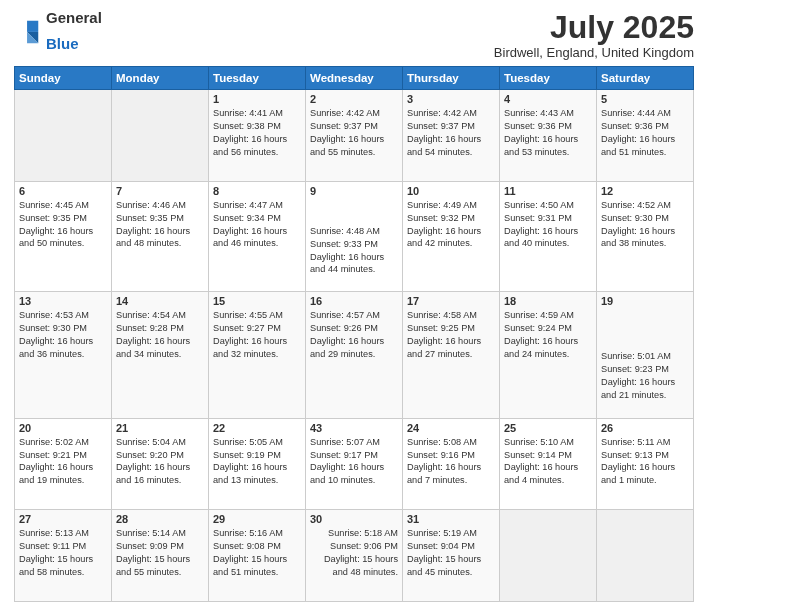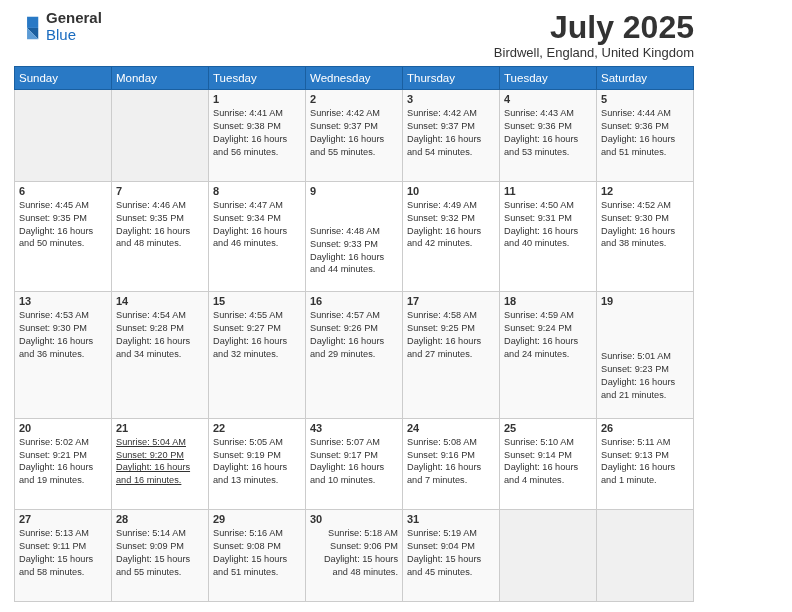--- a/index.html
+++ b/index.html
@@ -33,22 +33,23 @@
       flex-direction: column;
       line-height: 1.1;
     }
     .logo-general {
       font-size: 15px;
       font-weight: bold;
       color: #333;
     }
     .logo-blue {
       font-size: 15px;
-      font-weight: normal;
+      font-weight: bold;
       color: #1a6bbf;
+      margin-top: 9px;
     }
     .logo-icon {
       width: 28px;
       height: 28px;
     }
     .title-block {
       text-align: right;
     }
     .month-year {
       font-size: 32px;
@@ -64,21 +65,21 @@
       flex: 1;
       border: 1px solid #ccc;
       border-collapse: collapse;
       width: 100%;
       table-layout: fixed;
     }
     .calendar th {
       background: #2979c5;
       color: #fff;
       font-size: 11.5px;
-      font-weight: normal;
+      font-weight: bold;
       padding: 5px 4px;
       border: 1px solid #1a5fa0;
       text-align: left;
     }
     .calendar td {
       border: 1px solid #ccc;
       vertical-align: top;
       padding: 3px 4px;
       font-size: 9.5px;
       color: #333;
@@ -269,21 +270,21 @@
         </tr>
         <tr>
           <td>
             <span class="day-num">20</span>
             <div class="cell-text" style="white-space: pre-line;">Sunrise: 5:02 AM
 Sunset: 9:21 PM
 Daylight: 16 hours and 19 minutes.</div>
           </td>
           <td>
             <span class="day-num">21</span>
-            <div class="cell-text" style="white-space: pre-line; text-decoration: underline;">Sunrise: 5:04 AM
+            <div class="cell-text" style="white-space: pre-line;">Sunrise: 5:04 AM
 Sunset: 9:20 PM
 Daylight: 16 hours and 16 minutes.</div>
           </td>
           <td>
             <span class="day-num">22</span>
             <div class="cell-text" style="white-space: pre-line;">Sunrise: 5:05 AM
 Sunset: 9:19 PM
 Daylight: 16 hours and 13 minutes.</div>
           </td>
           <td>

